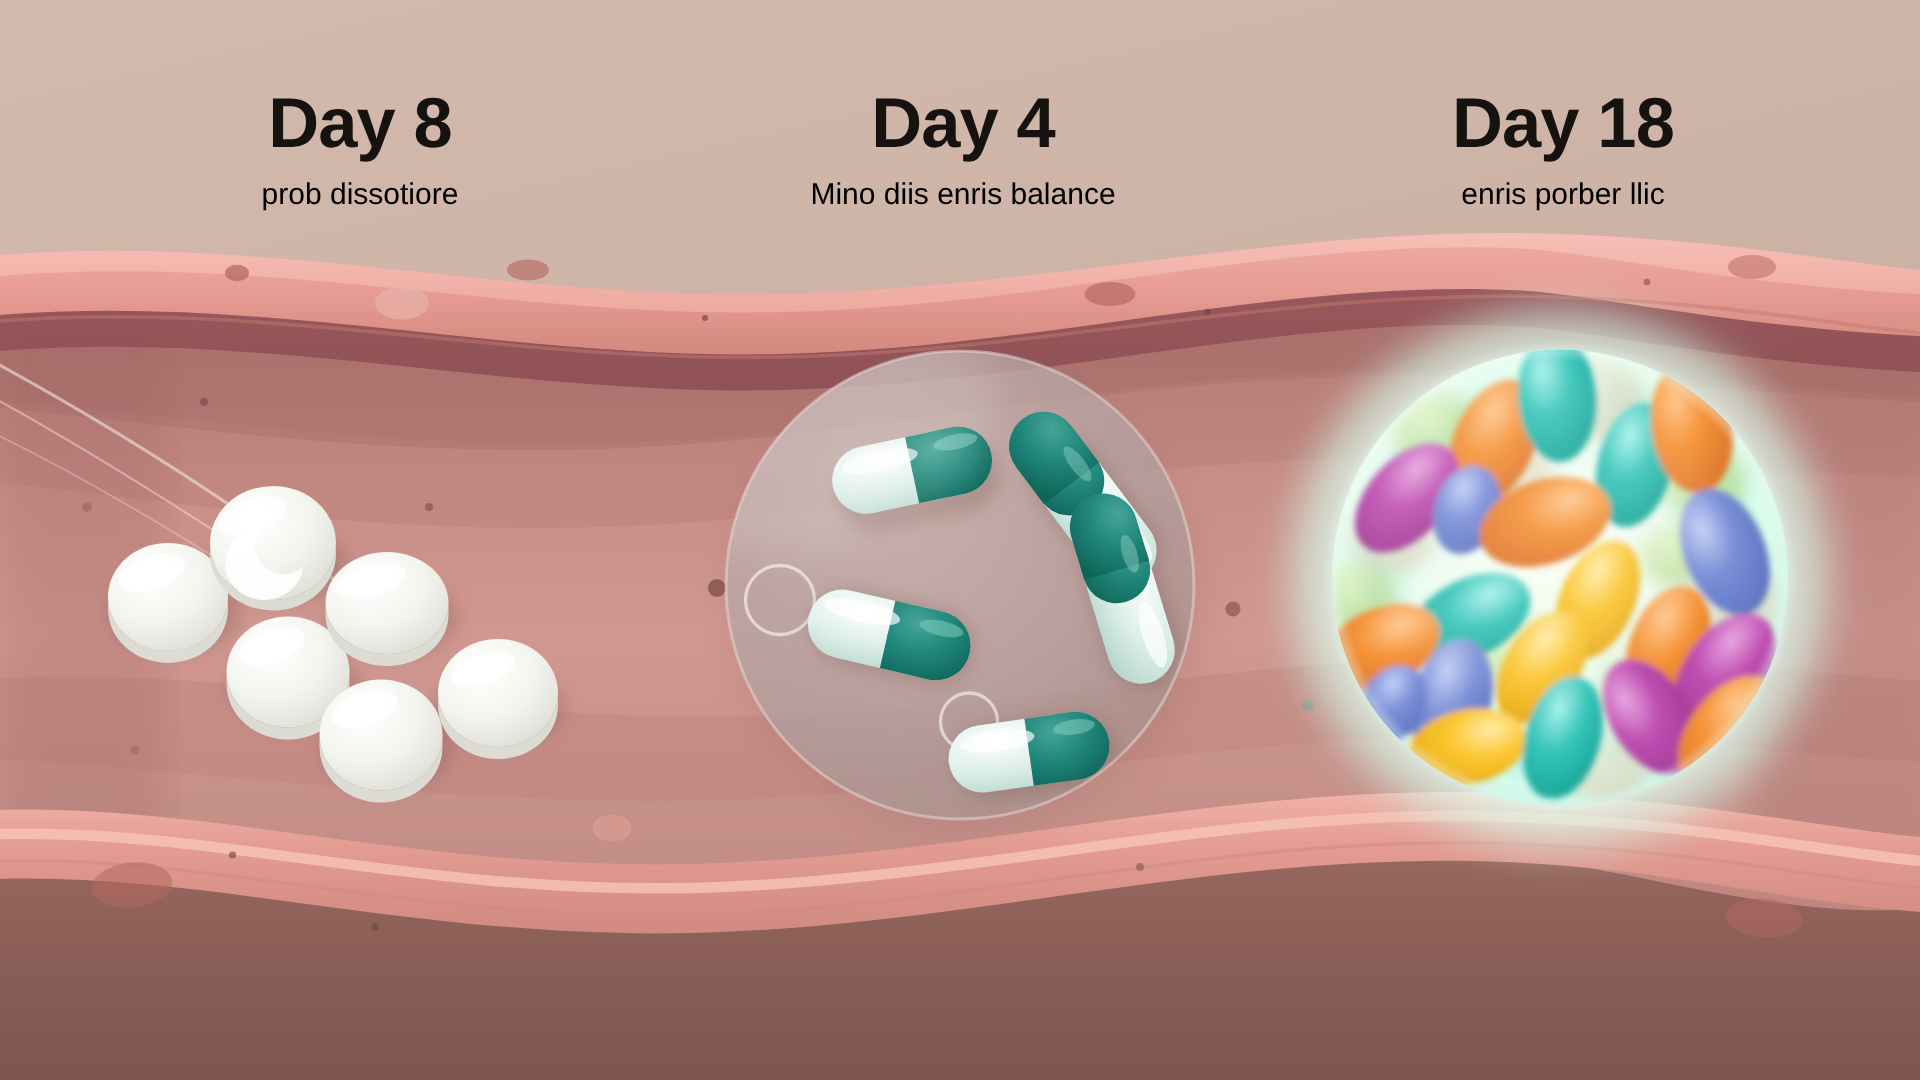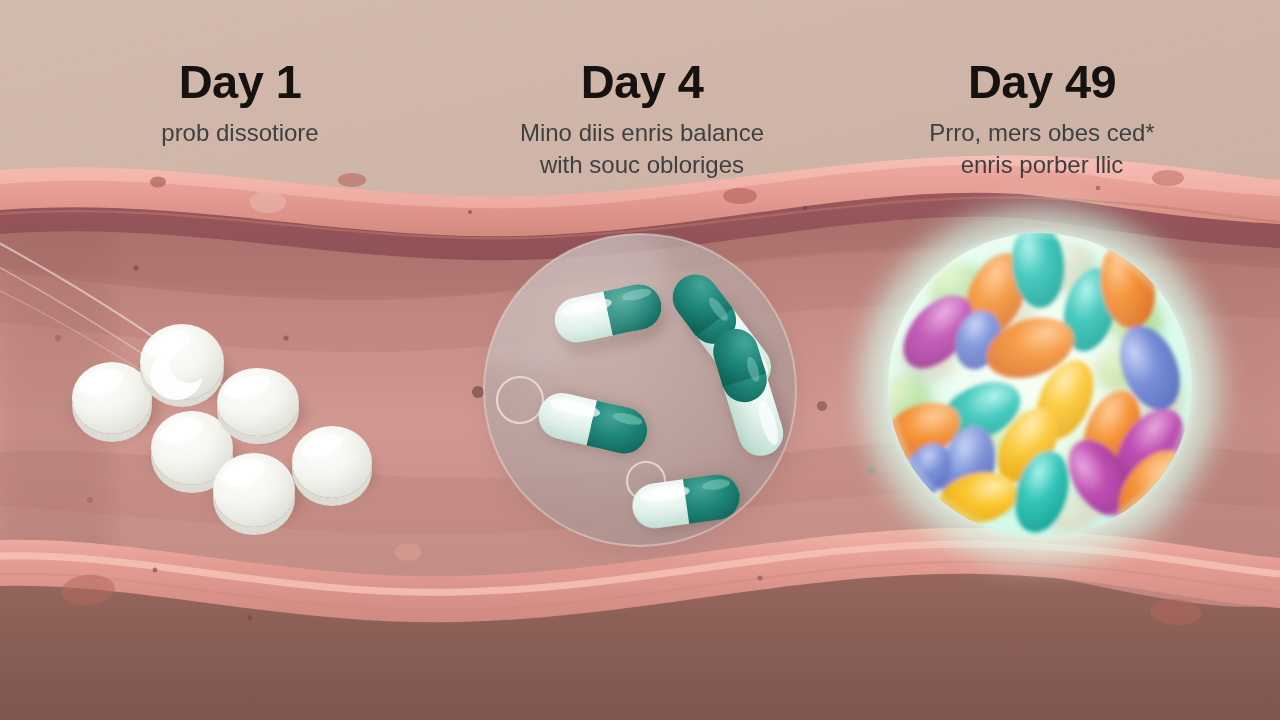--- a/index.html
+++ b/index.html
@@ -34,25 +34,25 @@
   }
   .label-title {
     font-size: 47px;
     font-weight: bold;
     letter-spacing: -0.6px;
     line-height: 1.0;
     margin: 0 0 12px 0;
     white-space: nowrap;
   }
   .label-sub {
-    font-size: 24px;
+    font-size: 20px;
     font-weight: normal;
     line-height: 1.32;
     margin: 0;
-    color: #404040;
+    color: #000000;
   }
   .label-sub .ln { display: block; white-space: nowrap; }
   #label-day1  { left: 60px;  top: 58px;  width: 360px; }
   #label-day7  { left: 462px; top: 58px;  width: 360px; }
   #label-day28 { left: 862px; top: 58px;  width: 360px; }
 </style>
 </head>
 <body>
 
 <div id="stage">
@@ -428,35 +428,33 @@
 
         <ellipse cx="1018" cy="350" rx="120" ry="110" fill="#ffffff" opacity="0.10" filter="url(#softBlur12)"></ellipse>
       </g>
 
       <circle cx="1040" cy="385" r="151" fill="none" stroke="#eafff7" stroke-width="5" opacity="0.5" filter="url(#softBlur3)"></circle>
     </g>
 
   </svg>
 
   <div class="label-group" id="label-day1">
-    <div class="label-title">Day 1</div>
+    <div class="label-title">Day 8</div>
     <div class="label-sub">
       <span class="ln">prob dissotiore</span>
     </div>
   </div>
 
   <div class="label-group" id="label-day7">
     <div class="label-title">Day 4</div>
     <div class="label-sub">
       <span class="ln">Mino diis enris balance</span>
-      <span class="ln">with souc obloriges</span>
     </div>
   </div>
 
   <div class="label-group" id="label-day28">
-    <div class="label-title">Day 49</div>
+    <div class="label-title">Day 18</div>
     <div class="label-sub">
-      <span class="ln">Prro, mers obes ced*</span>
       <span class="ln">enris porber llic</span>
     </div>
   </div>
 
 </div>
 
 </body></html>

